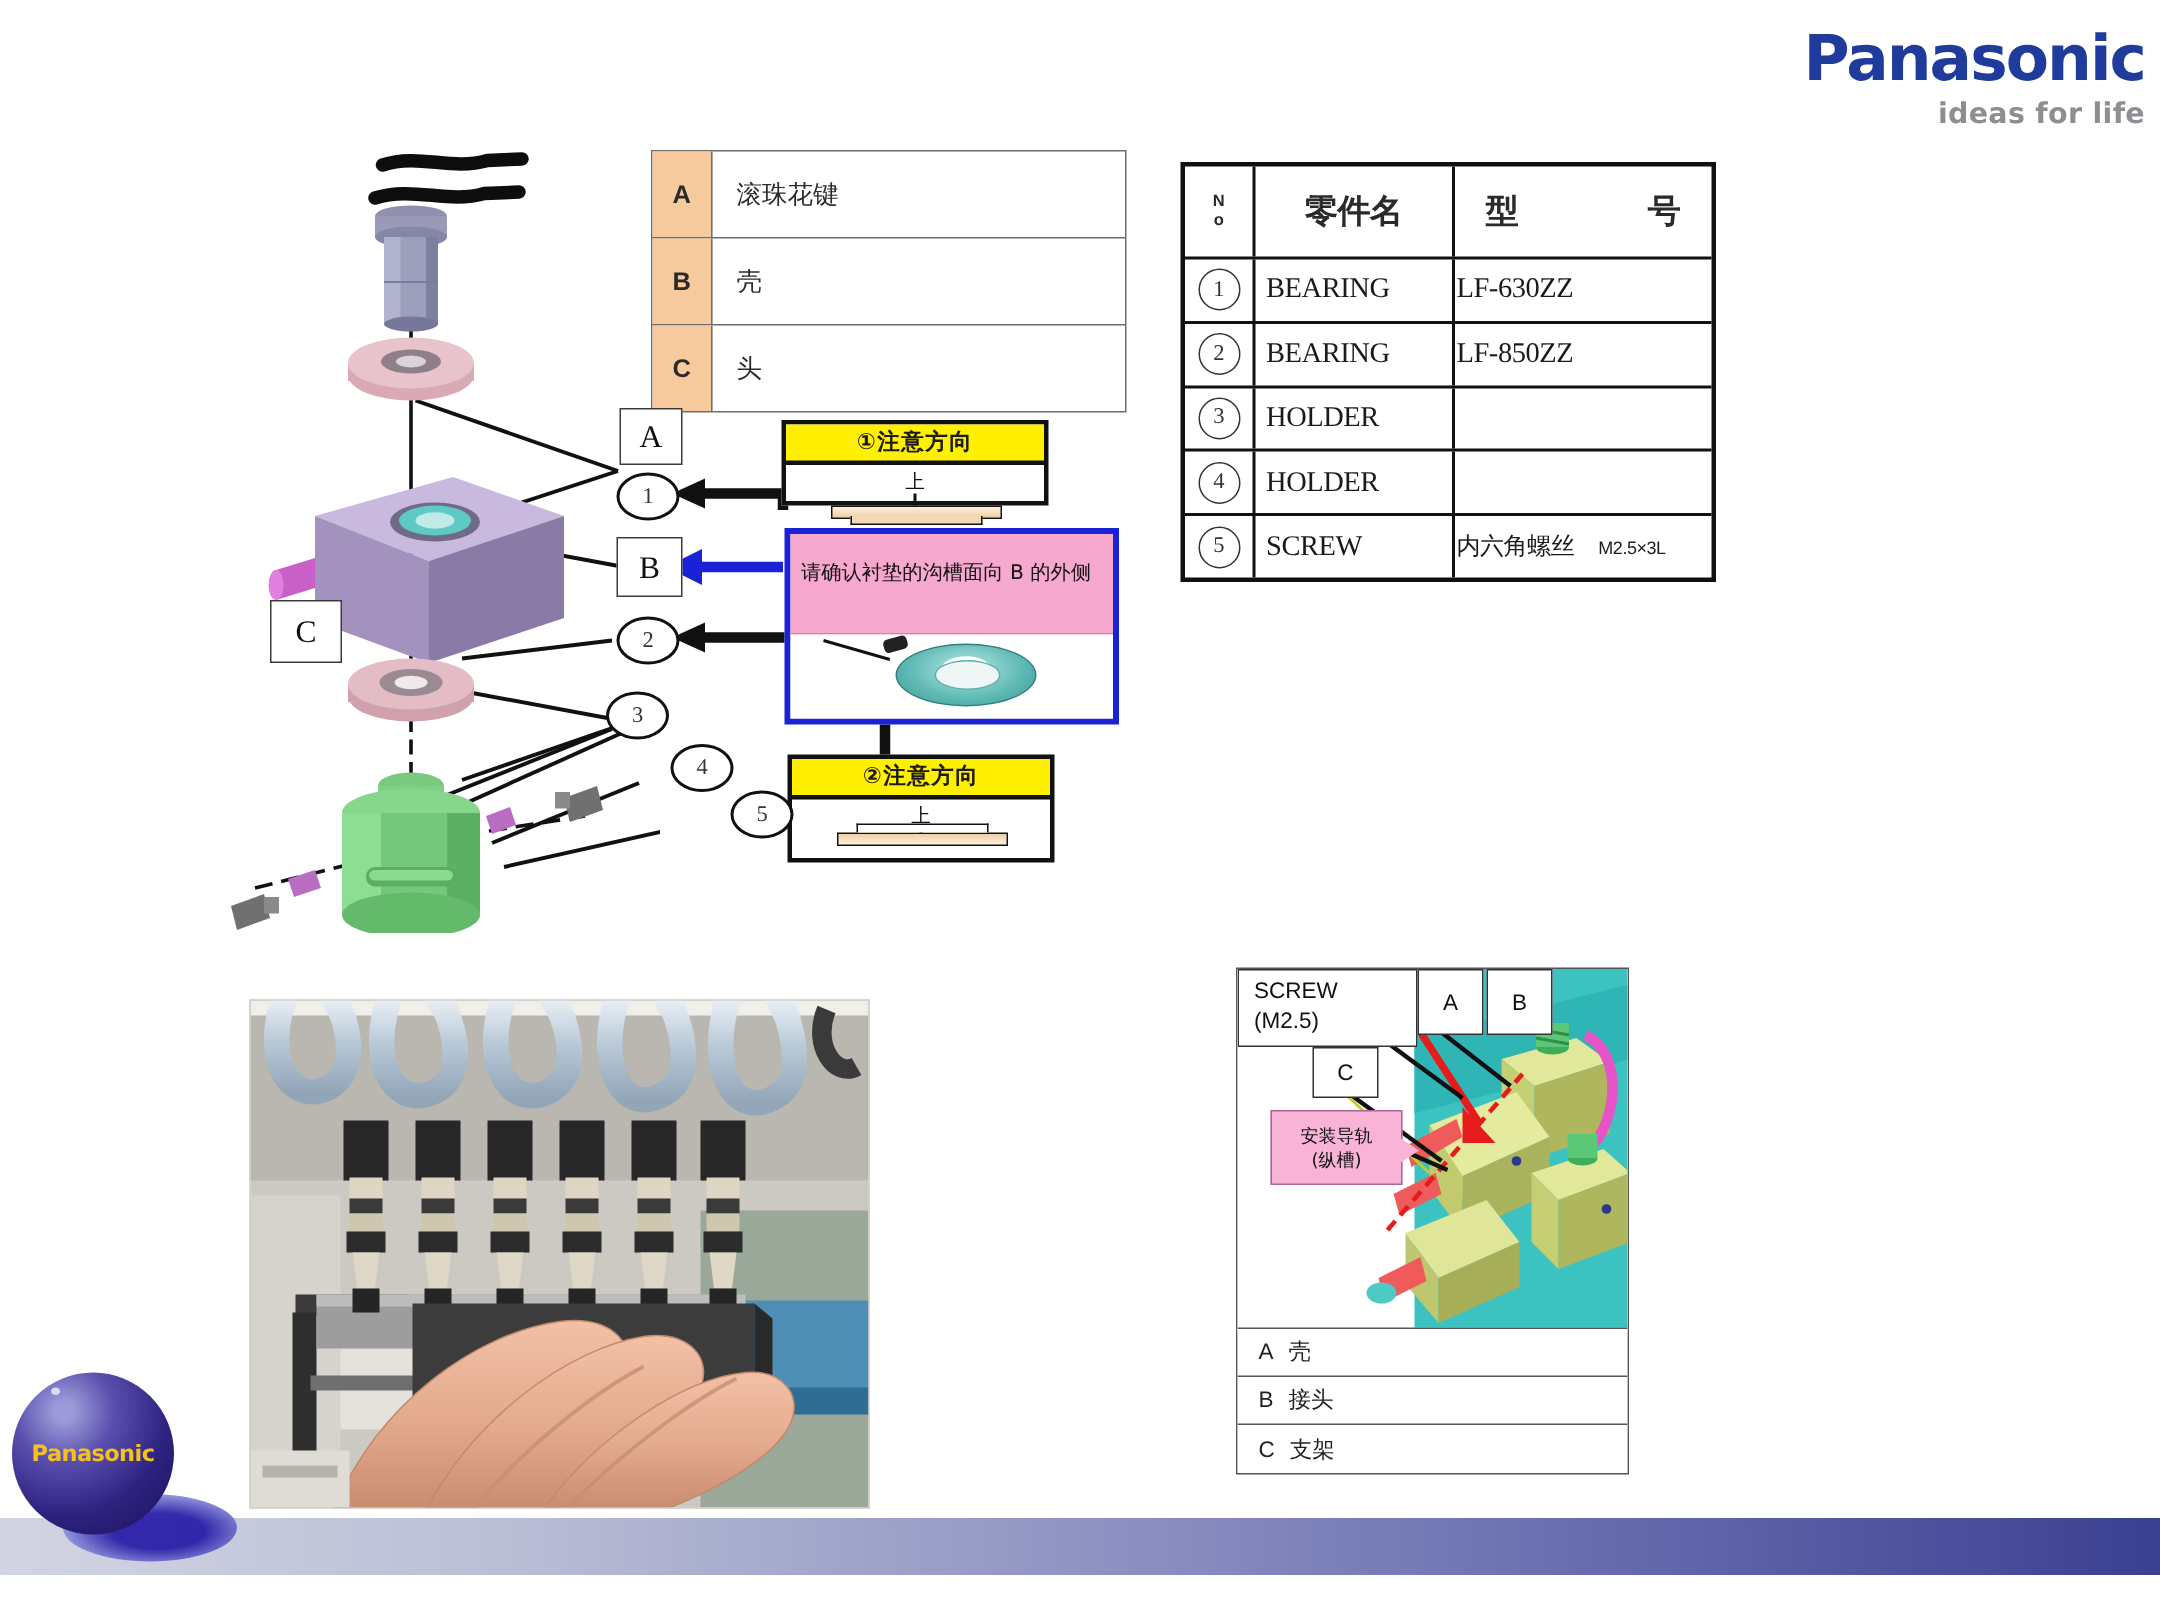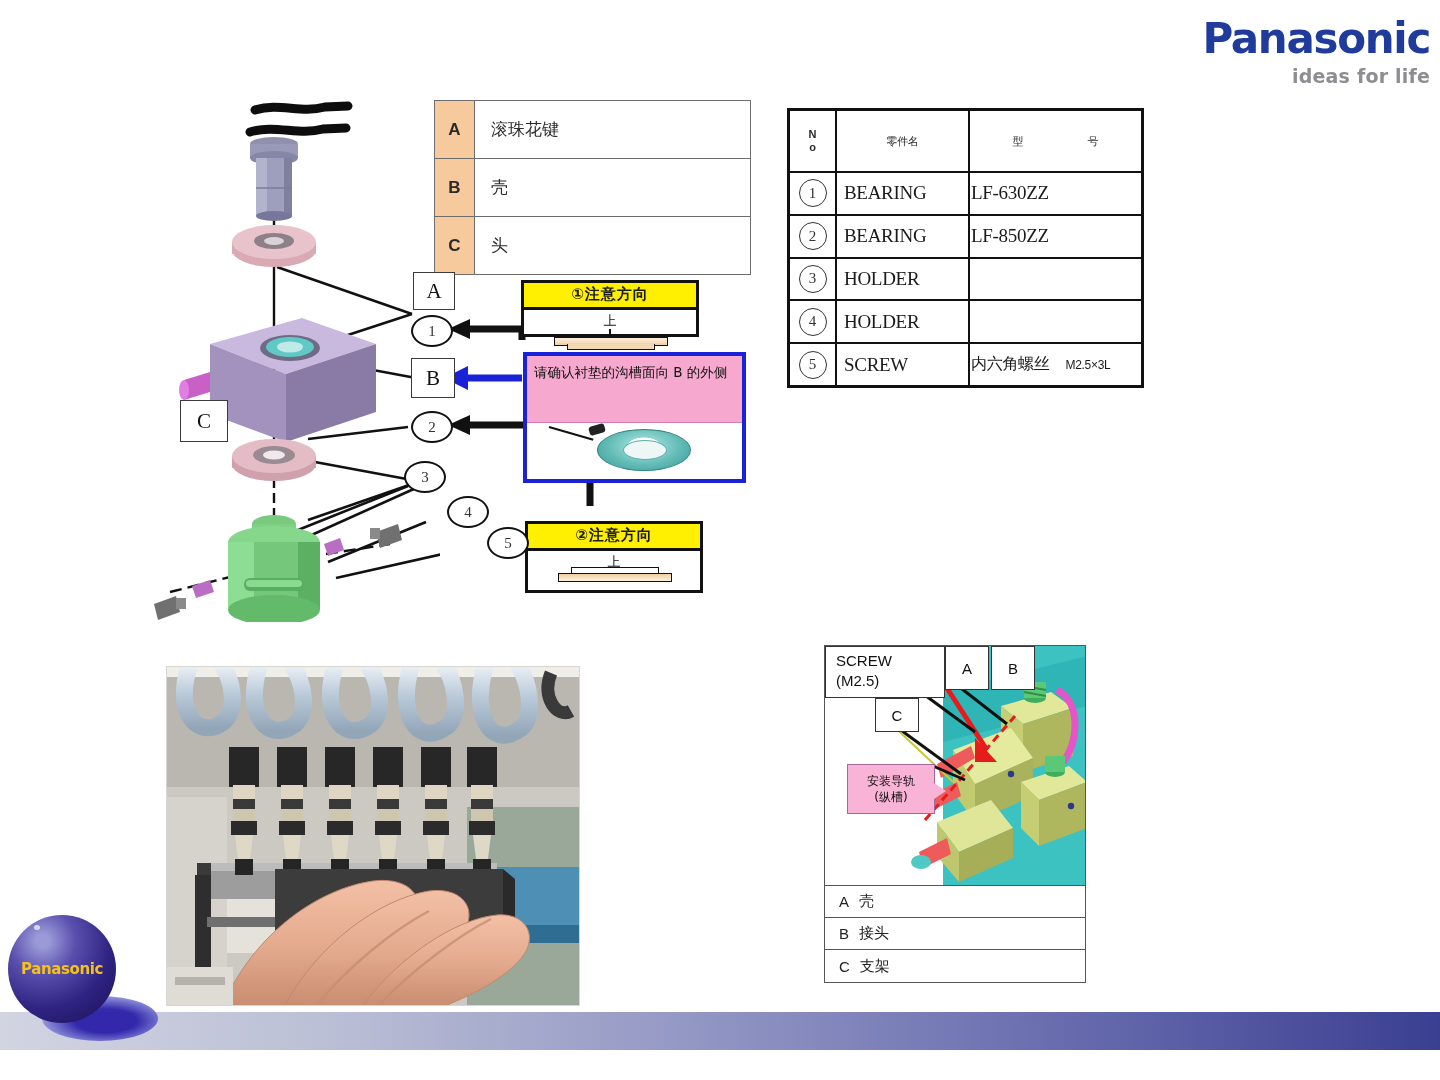--- a/index.html
+++ b/index.html
@@ -77,21 +77,21 @@
     letter-spacing:-0.3px;
   }
   #parts .c-model {
     flex:1; box-sizing:border-box; display:flex; align-items:center; padding-left:1px;
     font-family:"Liberation Serif", serif; font-size:19px; color:#1a1a1a;
     letter-spacing:-0.3px;
   }
   #parts .head .c-name, #parts .head .c-model {
     justify-content:center; padding:0;
     font-family:"DejaVu Sans","Liberation Sans",sans-serif;
-    font-size:11px; font-weight:normal; color:#2a2a2a;
+    font-size:22px; font-weight:bold; color:#2a2a2a;
   }
   #parts .head .c-model { letter-spacing:14px; padding-left:14px;border-radius:18px; }
   #parts .nohdr {
     font-family:"Liberation Sans",sans-serif; font-size:11px; font-weight:bold;
     line-height:1.15; text-align:center; color:#2a2a2a;
   }
   #parts .circ-no {
     width:26px; height:26px; border:1.7px solid #333; border-radius:50%;
     display:flex; align-items:center; justify-content:center;
     font-family:"Liberation Serif",serif; font-size:15px; color:#333;
@@ -124,21 +124,21 @@
   .caution.inv .body2 { top:16px; border:1.8px solid #111; border-bottom:none; background:#fff; }
 
   
   #warn {
     position:absolute; left:523px; top:352px; width:223px; height:131px;
     border:4px solid #1a22d8; background:#fff; box-sizing:border-box; z-index:11;
   }
   #warn .txt {
     background:#f7a8cf; color:#111; box-sizing:border-box;
     font-family:"DejaVu Sans","Liberation Sans",sans-serif;
-    font-size:13.5px; line-height:1.5; padding:6px 7px 8px; height:67px;
+    font-size:13.5px; line-height:1.5; padding:16px 7px 8px; height:67px;
     border-bottom:1px solid #d07fae;
   }
   #warn .pic { position:relative; height:56px; background:#fff; overflow:hidden; }
   #warn .washer {
     position:absolute; left:70px; top:6px; width:92px; height:40px;
     border-radius:50%;
     background:radial-gradient(ellipse at 50% 40%, #ffffff 0 24%, #8fd4cf 26%, #5fb9b4 58%, #3c9a96 100%);
     border:1.5px solid #2f807d;
   }
   #warn .washer-in {
@@ -180,21 +180,21 @@
   }
   #screw-tag {
     position:absolute; left:0; top:0; width:120px; height:52px; border:1px solid #333;
     background:#fff; box-sizing:border-box; padding:4px 0 0 10px; z-index:14;
     font-family:"Liberation Sans",sans-serif; font-size:15px; color:#111; line-height:1.35;
   }
   #rail-tag {
     position:absolute; left:22px; top:94px; width:88px; height:50px; background:#f9b3d6;
     border:1px solid #a8679a; box-sizing:border-box; z-index:14;
     display:flex; flex-direction:column; align-items:center; justify-content:center;
-    font-family:"DejaVu Sans","Liberation Sans",sans-serif; font-size:12px; color:#111; line-height:1.35;margin-top:24px;
+    font-family:"DejaVu Sans","Liberation Sans",sans-serif; font-size:12px; color:#111; line-height:1.35;
   }
   #rail-tag:after {
     content:""; position:absolute; right:-12px; top:18px;
     border-top:8px solid transparent; border-bottom:8px solid transparent; border-left:12px solid #f9b3d6;
   }
 
   
   #footbar {
     position:absolute; left:0; top:1012px; width:1440px; height:38px;
     background:linear-gradient(to right,#d2d4e2 0%, #bcc0d6 22%, #9397c4 48%, #6b6fb0 72%, #3b3f91 100%);
@@ -428,21 +428,21 @@
   <div id="warn">
     <div class="txt">请确认衬垫的沟槽面向 B 的外侧</div>
     <div class="pic">
       <div class="lead"></div>
       <div class="nib"></div>
       <div class="washer"></div>
       <div class="washer-in"></div>
     </div>
   </div>
 
-  <div class="caution inv" style="left:525px; top:521px; width:178px; height:72px;">
+  <div class="caution inv" style="left:525px; top:503px; width:178px; height:72px;">
     <div class="cap">②注意方向</div>
     <div class="fig">
       <div class="up">上</div>
       <div class="stem"></div>
       <div class="flange"></div>
       <div class="body2"></div>
     </div>
   </div>
 
   <div id="photo">

